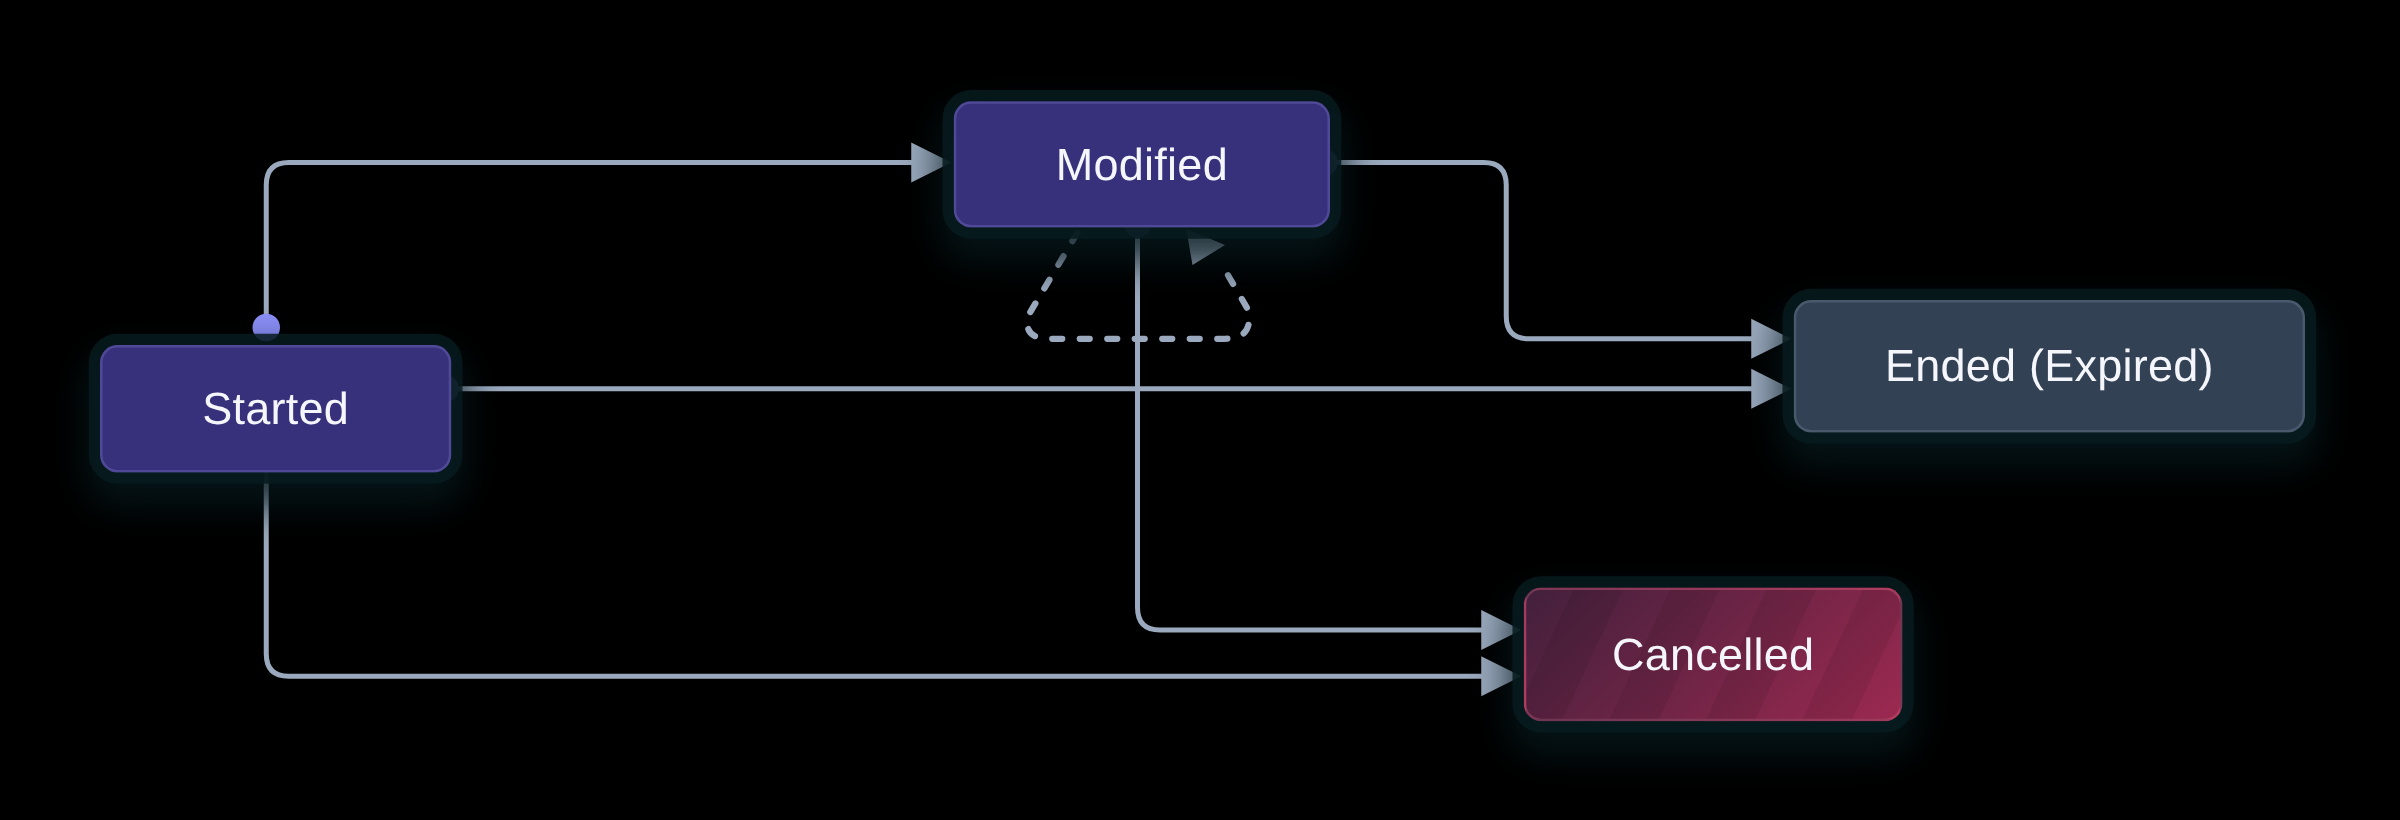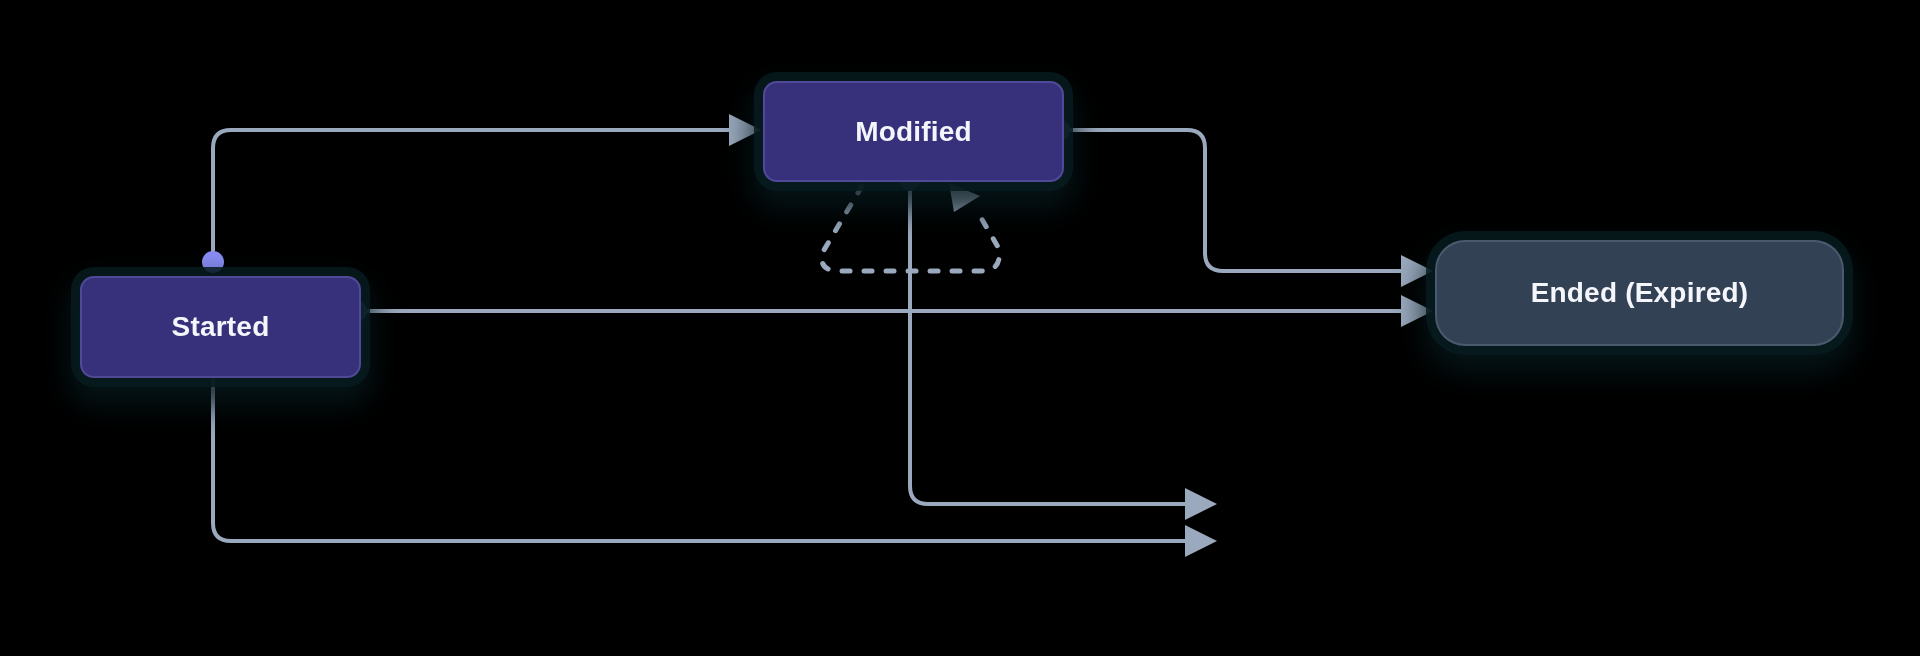--- a/index.html
+++ b/index.html
@@ -13,21 +13,21 @@
   .edges-layer{position:absolute;left:0;top:0;}
   .edge{fill:none;stroke:var(--edge,#9aa9bd);stroke-width:4;}
   .edge.dashed{stroke-width:5;stroke-dasharray:8 14;stroke-linecap:round;}
   .arrowhead{fill:var(--edge,#9aa9bd);stroke:none;}
   .handle{fill:var(--handle,#8a8df4);stroke:none;}
   .node{
     position:absolute;
     display:flex;align-items:center;justify-content:center;
     border-radius:14px;
     color:var(--text,#f4f6fb);
-    font-size:28px;font-weight:700;letter-spacing:.2px;
+    font-size:36px;font-weight:400;letter-spacing:.2px;
     box-shadow:0 0 0 9px rgba(7,27,31,0.85), 0 16px 28px 12px rgba(6,24,28,0.8);
   }
   .node.purple{
     background:var(--purple,#37317c);
     border:2px solid rgba(125,120,205,0.35);
   }
   .node.slate{
     background:var(--slate,#334155);
     border:2px solid rgba(148,163,184,0.25);
   }
@@ -37,21 +37,21 @@
     overflow:hidden;
   }
   .node.red::after{
     content:"";position:absolute;inset:0;border-radius:12px;pointer-events:none;
     background:repeating-linear-gradient(115deg,transparent 0 34px,rgba(0,0,0,0.08) 34px 70px);
   }
   .node .label{position:relative;z-index:2;}
   
   #node-started  {left:80px;  top:276px; width:277px; height:98px;}
   #node-modified {left:763px; top:81px;  width:297px; height:97px;}
-  #node-ended    {left:1435px;top:240px; width:405px; height:102px;border-radius:30px;}
+  #node-ended    {left:1435px;top:240px; width:405px; height:102px;}
   #node-cancelled{left:1219px;top:470px; width:299px; height:103px;}
 </style>
 </head>
 <body>
 
 <div class="canvas">
 
   <svg class="edges-layer" width="1920" height="656" viewBox="0 0 1920 656">
 
     <path class="edge" d="M 213 266 V 148 Q 213 130 231 130 H 731"></path>
@@ -84,14 +84,17 @@
   </div>
 
   <div class="node purple" id="node-modified">
     <span class="label">Modified</span>
   </div>
 
   <div class="node slate" id="node-ended">
     <span class="label">Ended (Expired)</span>
   </div>
 
+  <div class="node red" id="node-cancelled">
+    <span class="label">Cancelled</span>
+  </div>
 
 </div>
 
 </body></html>

